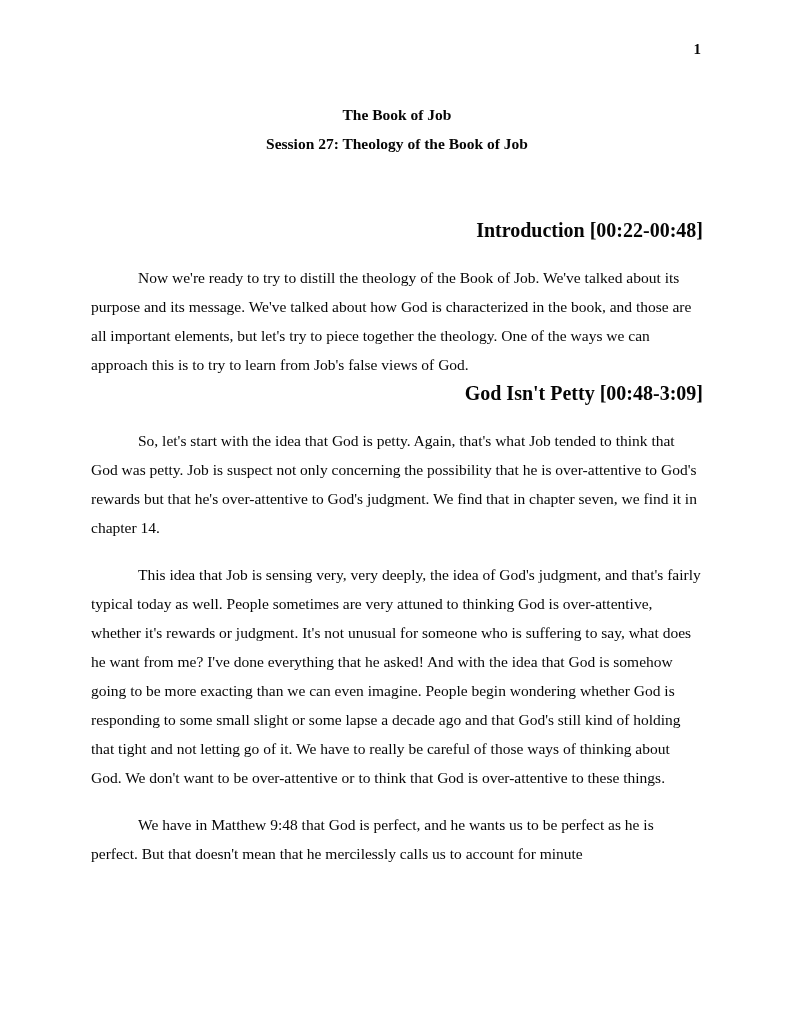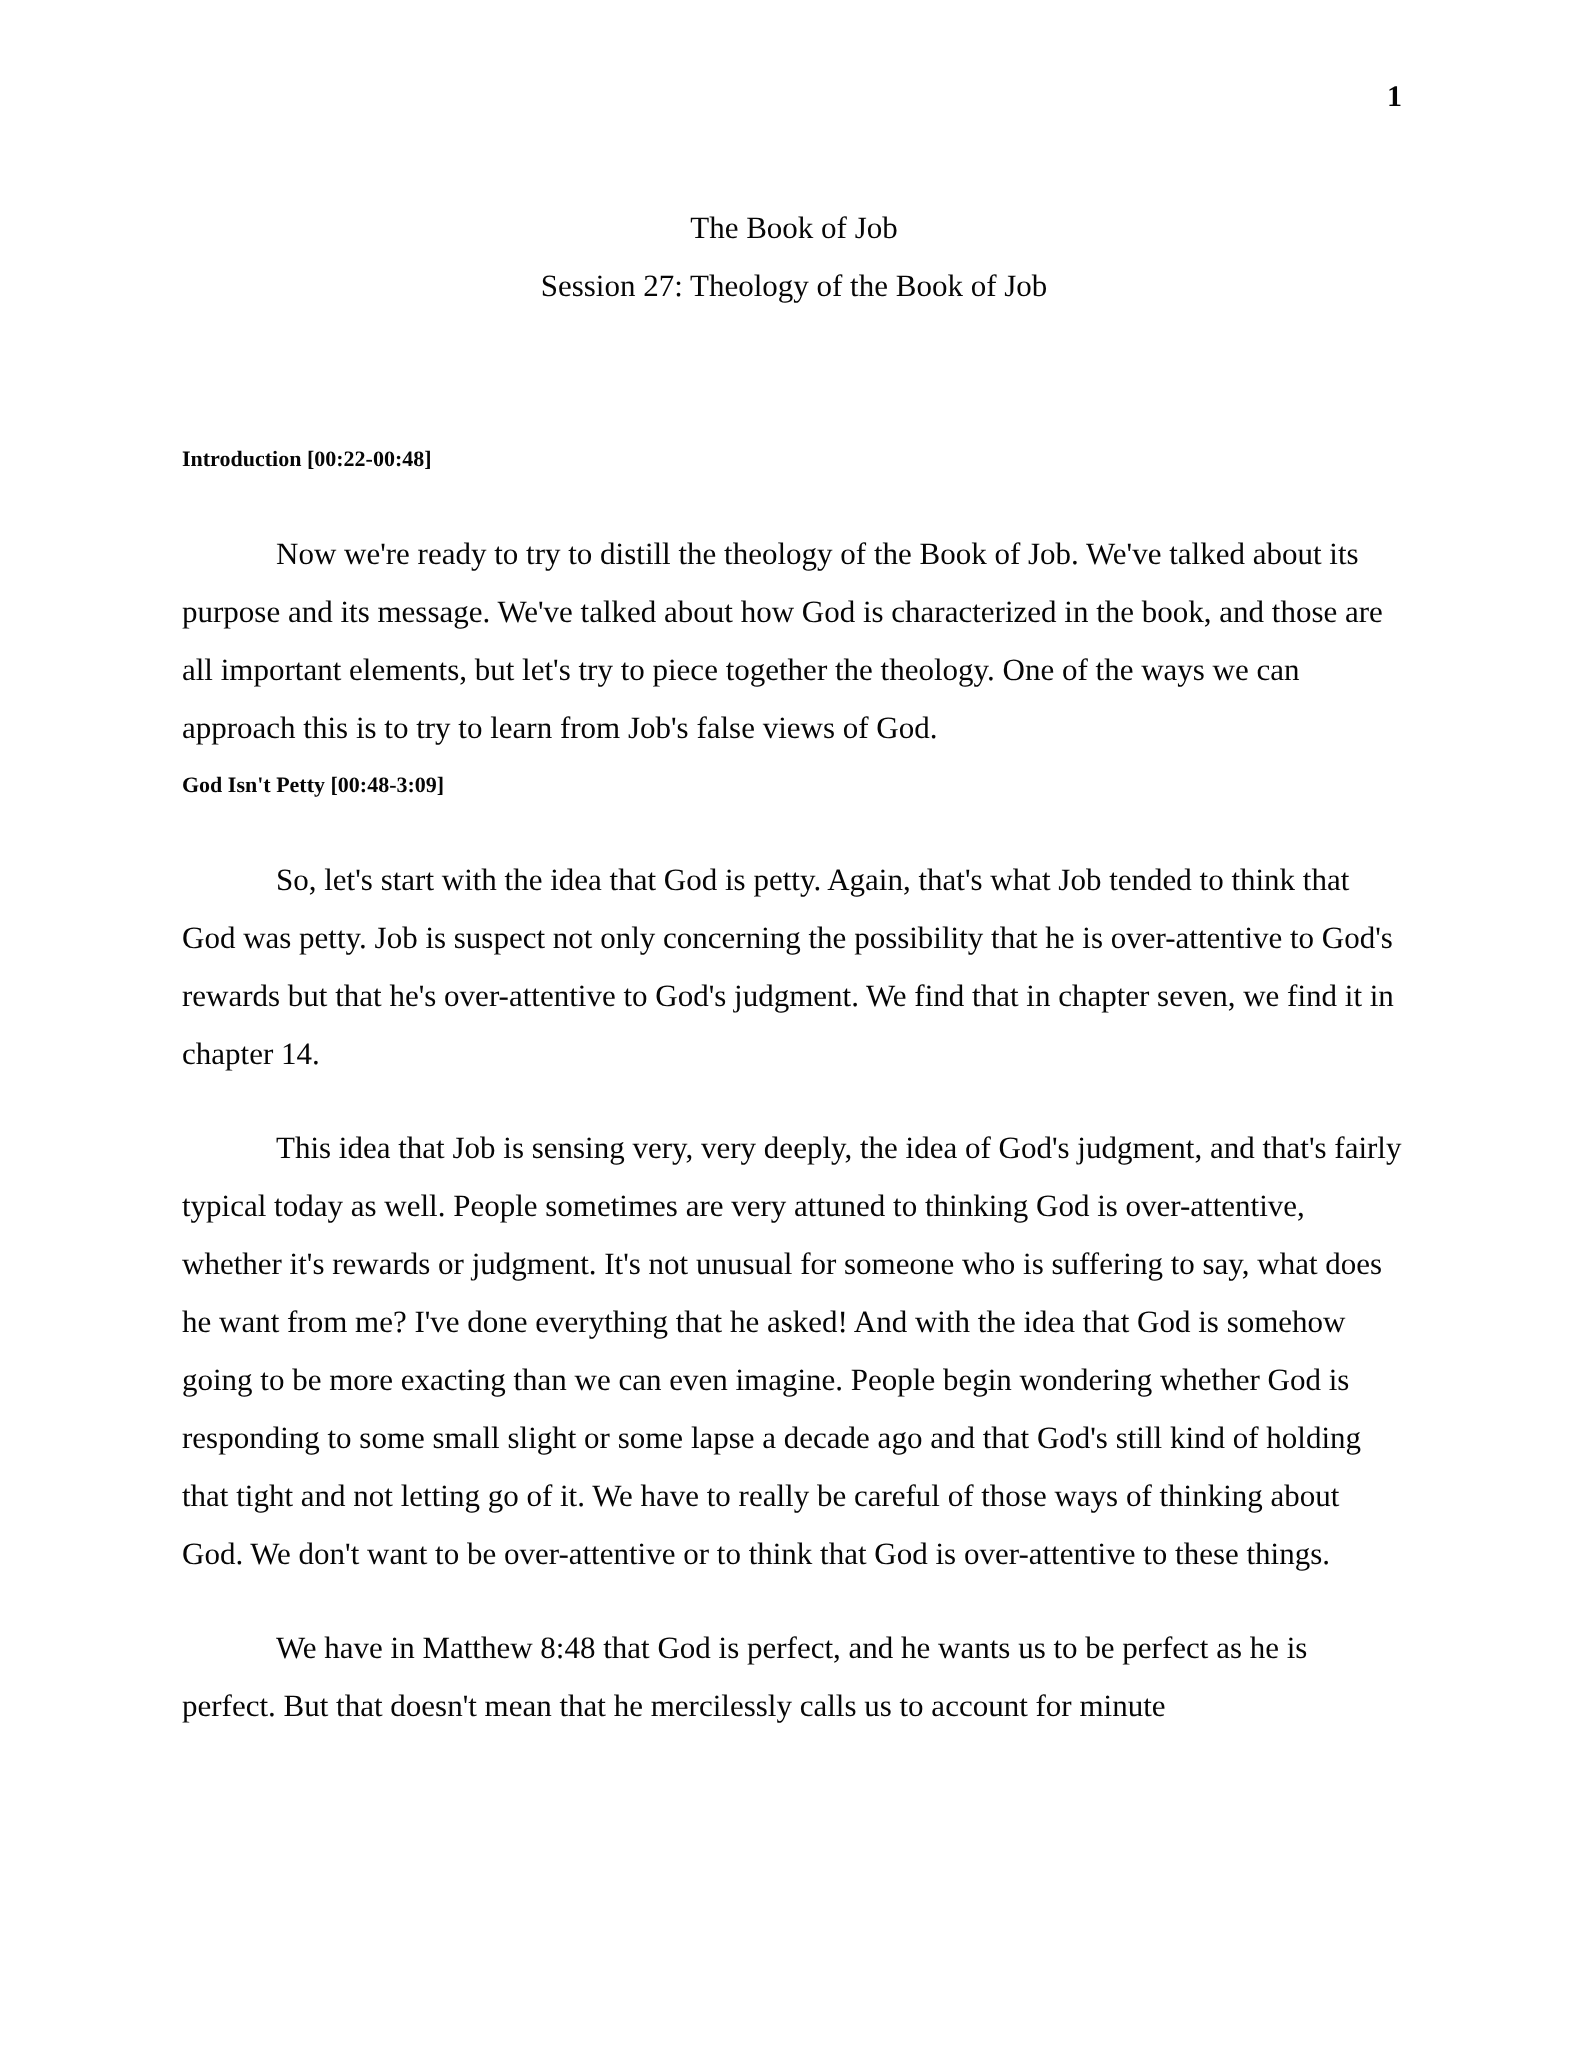--- a/index.html
+++ b/index.html
@@ -28,29 +28,29 @@
     position: absolute;
     left: 91px;
     top: 100px;
     width: 612px;
     font-size: 15.5px;
     line-height: 29px;
   }
   .title-line {
     margin: 0;
     font-size: 15.5px;
-    font-weight: normal;
+    font-weight: bold;
     text-align: center;
     line-height: 29px;
   }
   .section-heading {
     margin: 0;
-    font-size: 11px;
+    font-size: 20px;
     font-weight: bold;
-    text-align: left;
+    text-align: right;
     line-height: 29px;
   }
   .body-para {
     margin: 0;
     text-align: left;
     line-height: 29px;
   }
   .body-para.indent {
     text-indent: 47px;
     margin-top: 18px;
@@ -73,15 +73,15 @@
 
 
     <div class="spacer-line"></div>
 
     <div class="section-heading">Introduction [00:22-00:48]</div>
     <p class="body-para indent">Now we're ready to try to distill the theology of the Book of Job. We've talked about its purpose and its message. We've talked about how God is characterized in the book, and those are all important elements, but let's try to piece together the theology. One of the ways we can approach this is to try to learn from Job's false views of God.</p>
 
     <div class="section-heading">God Isn't Petty [00:48-3:09]</div>
     <p class="body-para indent">So, let's start with the idea that God is petty. Again, that's what Job tended to think that God was petty. Job is suspect not only concerning the possibility that he is over-attentive to God's rewards but that he's over-attentive to God's judgment. We find that in chapter seven, we find it in chapter 14.</p>
     <p class="body-para indent">This idea that Job is sensing very, very deeply, the idea of God's judgment, and that's fairly typical today as well. People sometimes are very attuned to thinking God is over-attentive, whether it's rewards or judgment. It's not unusual for someone who is suffering to say, what does he want from me? I've done everything that he asked! And with the idea that God is somehow going to be more exacting than we can even imagine. People begin wondering whether God is responding to some small slight or some lapse a decade ago and that God's still kind of holding that tight and not letting go of it. We have to really be careful of those ways of thinking about God. We don't want to be over-attentive or to think that God is over-attentive to these things.</p>
-    <p class="body-para indent">We have in Matthew 8:48 that God is perfect, and he wants us to be perfect as he is perfect. But that doesn't mean that he mercilessly calls us to account for minute</p>
+    <p class="body-para indent">We have in Matthew 9:48 that God is perfect, and he wants us to be perfect as he is perfect. But that doesn't mean that he mercilessly calls us to account for minute</p>
   </div>
 </div>
 
 </body></html>

